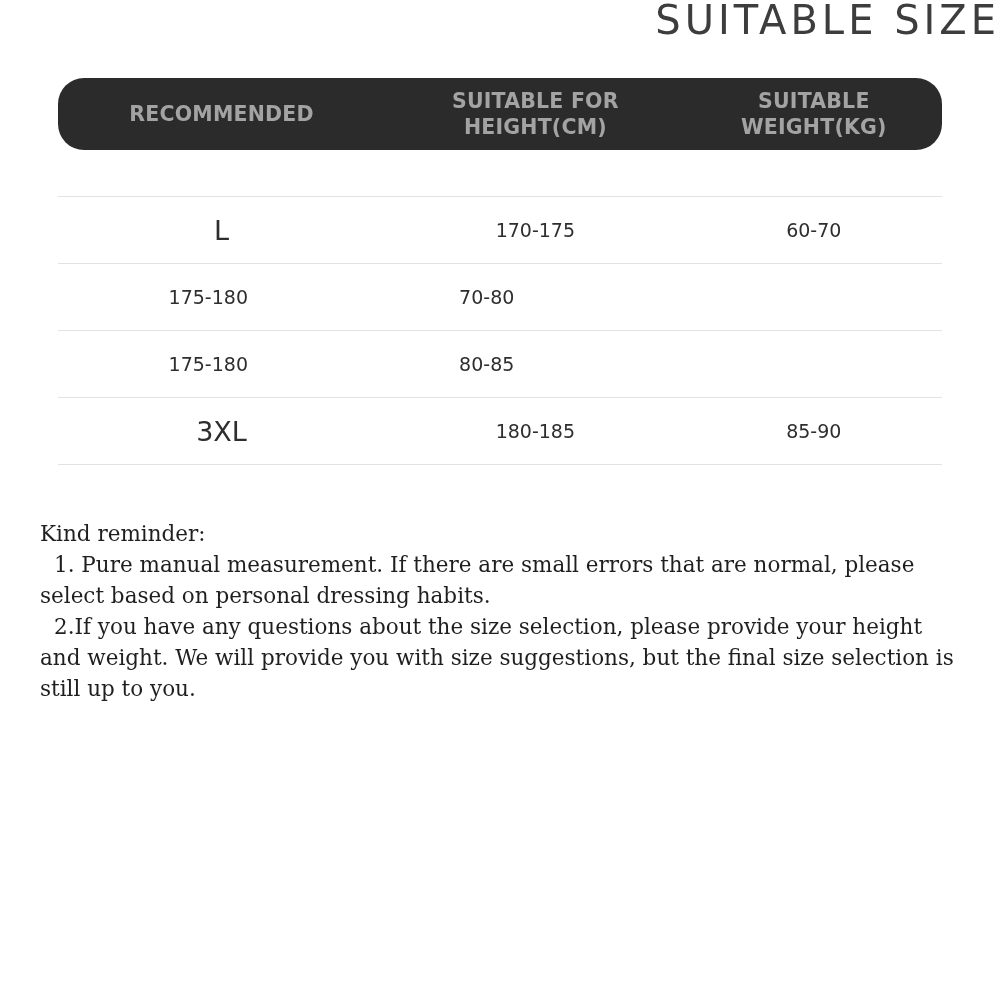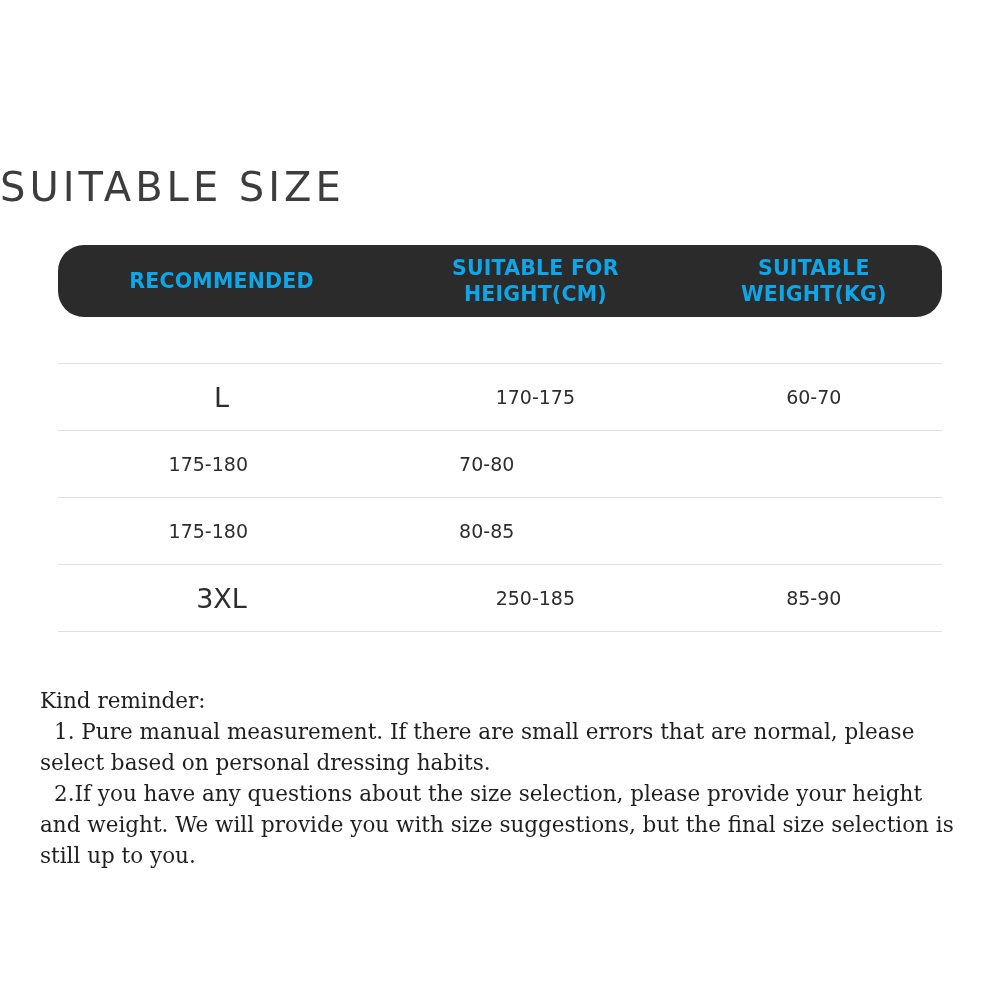--- a/index.html
+++ b/index.html
@@ -14,42 +14,40 @@
     overflow: hidden;
   }
   .page {
     position: relative;
     width: 1000px;
     height: 1000px;
     background: #ffffff;
     box-sizing: border-box;
   }
   .title {
-    text-align: left;
+    text-align: right;
     font-family: "DejaVu Sans", sans-serif;
     font-size: 40px;
     font-weight: 500;
     letter-spacing: 4px;
     color: #3d3d3d;
-    padding-top: 143px;
     line-height: 1;
-    margin-top: 24px;
   }
   .table-wrap {
     margin: 0 auto;
     width: 884px;
     padding-top: 38px;
   }
   .thead {
     background: #2b2b2b;
     border-radius: 26px;
     height: 72px;
     display: flex;
     align-items: center;
-    color: #0ea5e9;
+    color: #a3a3a3;
   }
   .th {
     text-align: center;
     font-family: "DejaVu Sans", sans-serif;
     font-size: 20.5px;
     font-weight: 700;
     line-height: 1.28;
     letter-spacing: 0.2px;
   }
   .col1 { width: 37%; }
@@ -125,21 +123,21 @@
       <div class="td col3">70-80</div>
     </div>
 
     <div class="trow">
       <div class="td col2">175-180</div>
       <div class="td col3">80-85</div>
     </div>
 
     <div class="trow">
       <div class="td size col1">3XL</div>
-      <div class="td col2">250-185</div>
+      <div class="td col2">180-185</div>
       <div class="td col3">85-90</div>
     </div>
 
   </div>
 
   <div class="notes">
     <p>Kind reminder:</p>
     <p class="indent">1. Pure manual measurement. If there are small errors that are normal, please select based on personal dressing habits.</p>
     <p class="indent">2.If you have any questions about the size selection, please provide your height and weight. We will provide you with size suggestions, but the final size selection is still up to you.</p>
   </div>

